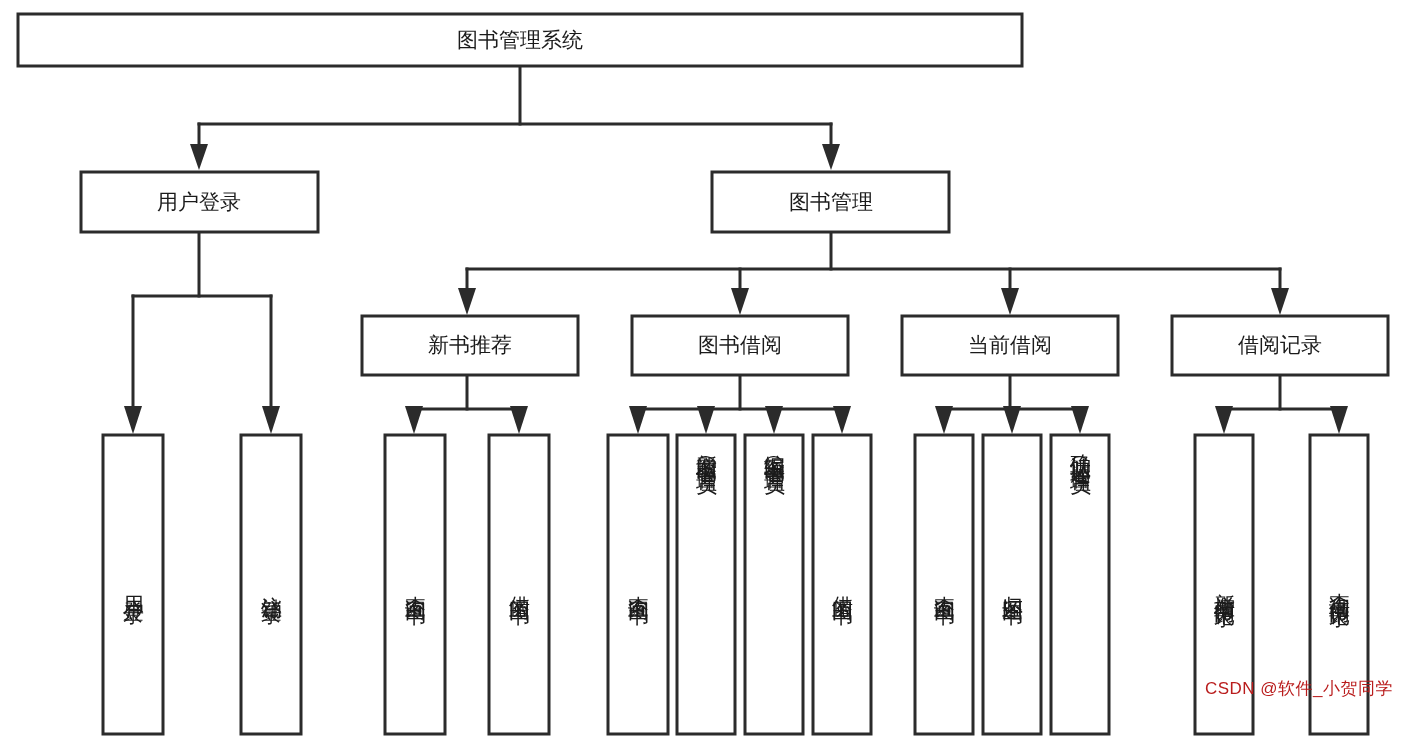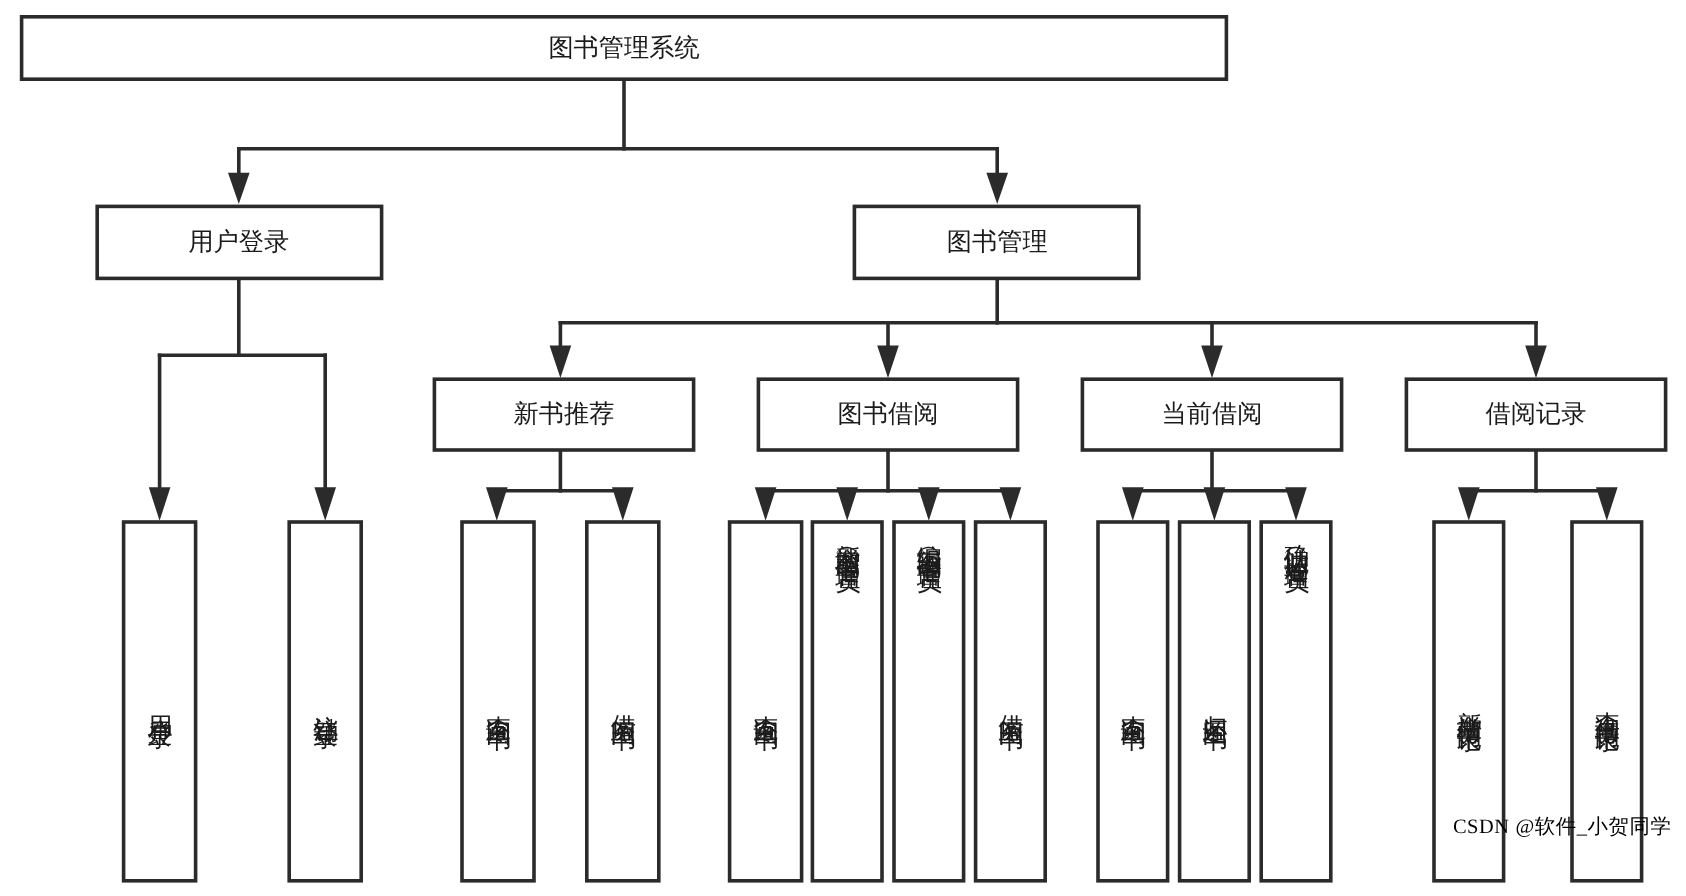--- a/index.html
+++ b/index.html
@@ -63,23 +63,23 @@
     line-height: 1;
     letter-spacing: 3px;
     color: #1b1b1b;
     white-space: nowrap;
     text-align: center;
   }
   .watermark {
     position: absolute;
     right: 12px;
     bottom: 8px;
-    font-family: Liberation Serif, serif;
+    font-family: Liberation Sans, sans-serif;
     font-size: 17px;
-    color: #000000;
+    color: #b91c1c;
     white-space: nowrap;
     letter-spacing: 0.5px;
   }
 </style>
 </head>
 <body>
 
 <div id="diagram-root">
 
   <svg class="tree-canvas" viewBox="0 0 1405 747" xmlns="http://www.w3.org/2000/svg">

